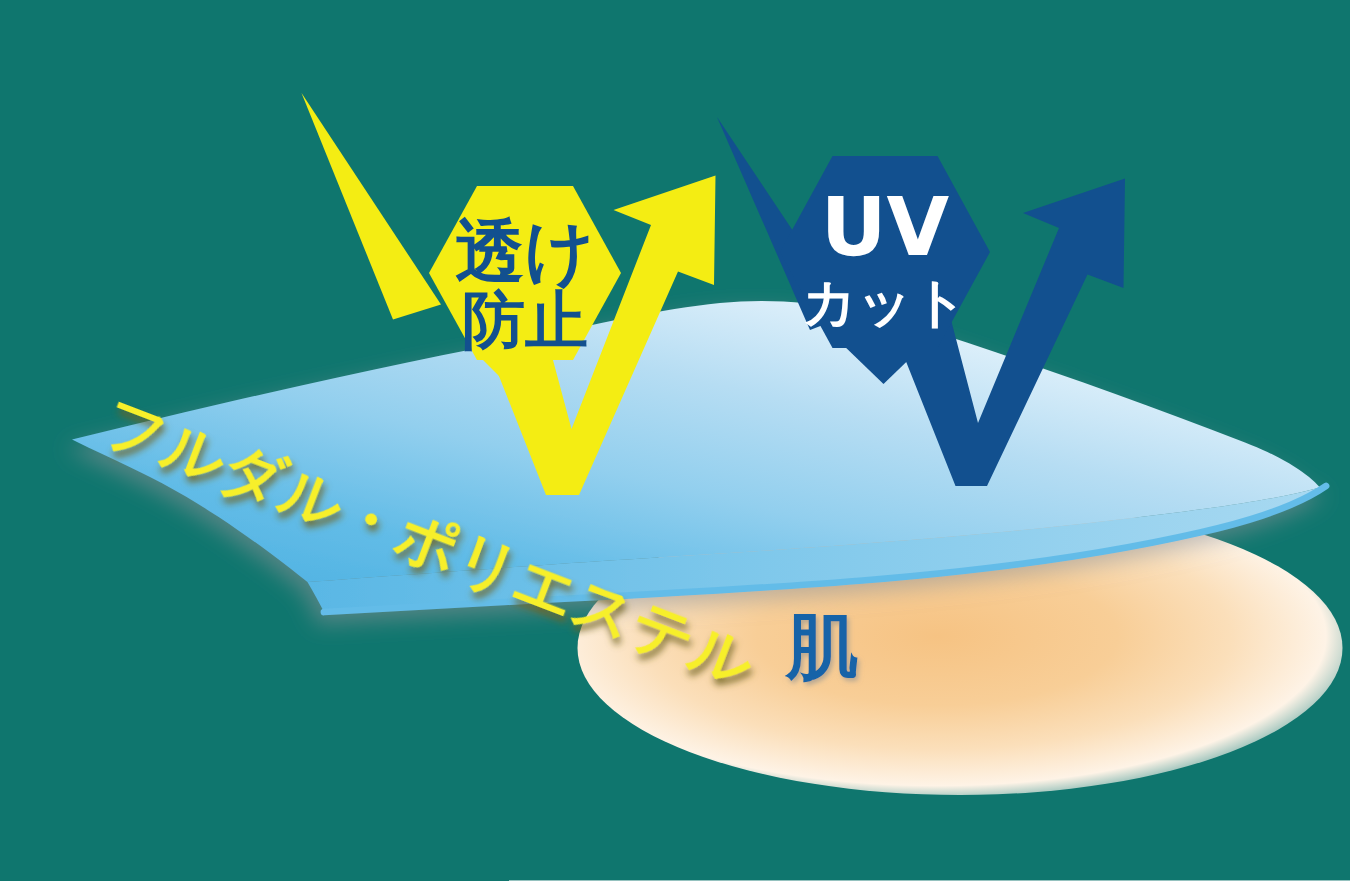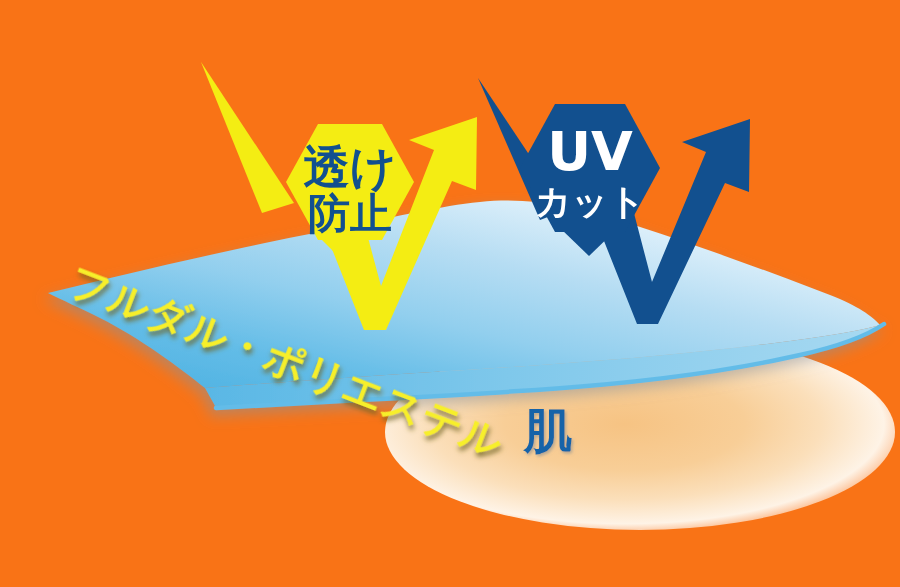--- a/index.html
+++ b/index.html
@@ -7,21 +7,21 @@
     padding: 0;
     background: #ffffff;
   }
   body {
     font-family: "Liberation Sans", "DejaVu Sans", sans-serif;
   }
   #stage {
     position: relative;
     width: 900px;
     height: 587px;
-    background: #f97316;
+    background: #0f766e;
     overflow: hidden;
   }
   #scene {
     position: absolute;
     left: 0;
     top: 0;
     width: 900px;
     height: 587px;
   }
   .hex-label-text {

